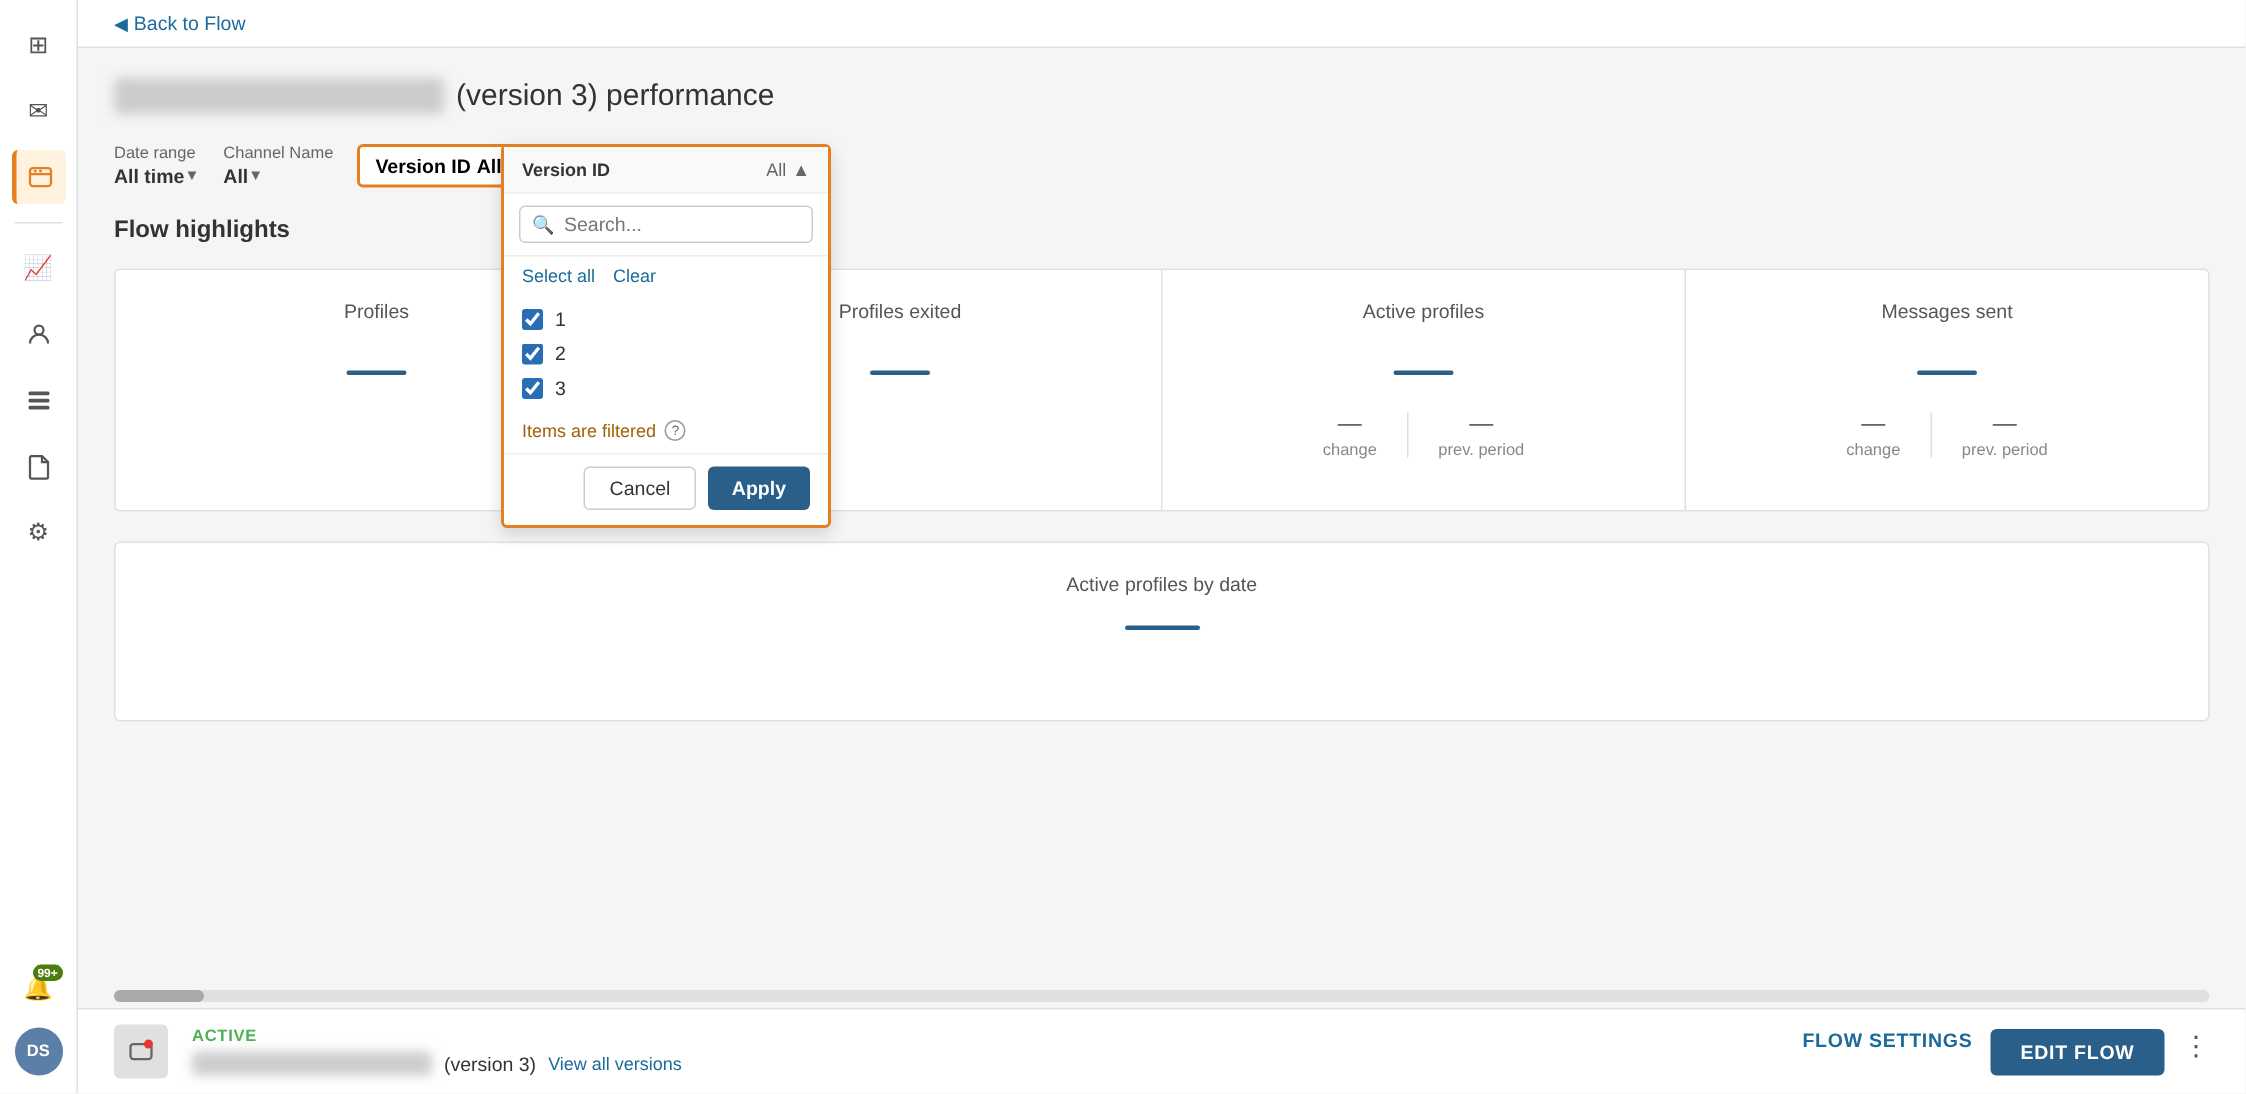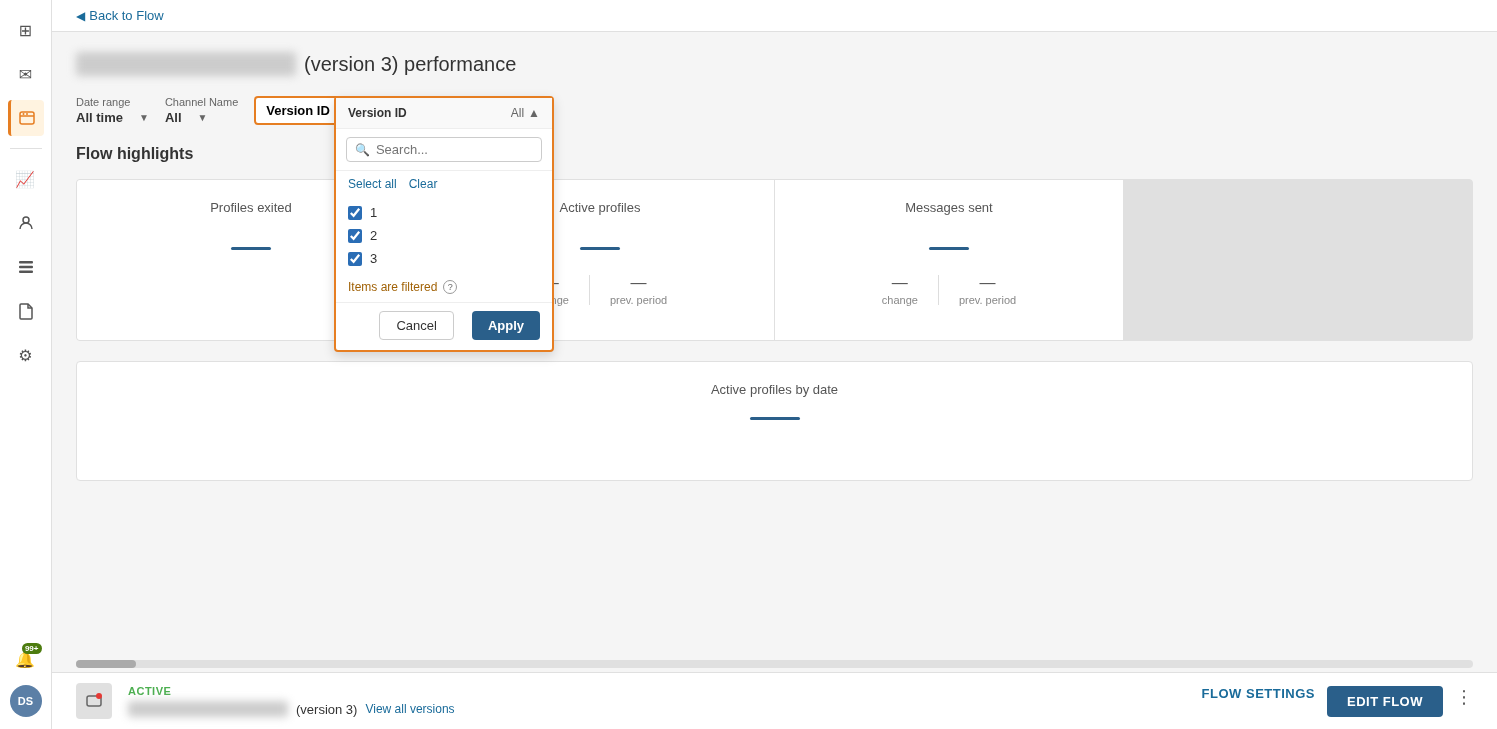--- a/index.html
+++ b/index.html
@@ -126,21 +126,21 @@
     }
     .filter-group { display: flex; flex-direction: column; gap: 2px; }
     .filter-label { font-size: 11px; color: #666; }
     .filter-select {
       font-size: 13px;
       color: #333;
       font-weight: 600;
       cursor: pointer;
       display: flex;
       align-items: center;
-      gap: 16px;
+      gap: 0;
       border: none;
       background: transparent;
     }
     .filter-select .chevron { font-size: 10px; color: #666; }
 
     .version-filter-btn {
       border: 2px solid #e67e22;
       border-radius: 4px;
       padding: 4px 10px;
       background: #fff;
@@ -258,21 +258,20 @@
     }
     .btn-apply {
       padding: 6px 16px;
       border: none;
       border-radius: 4px;
       background: #2a5f8a;
       color: #fff;
       font-size: 13px;
       font-weight: 600;
       cursor: pointer;
-      margin-left: 10px;
     }
 
     
     .section-title {
       font-size: 16px;
       font-weight: 600;
       color: #333;
       margin-bottom: 16px;
     }
 
@@ -559,20 +558,24 @@
         <div class="dropdown-footer">
           <button class="btn-cancel">Cancel</button>
           <button class="btn-apply">Apply</button>
         </div>
       </div>
     </div>
 
     <div class="section-title">Flow highlights</div>
     <div class="metric-cards">
 
+      <div class="metric-card">
+        <div class="metric-card-title">Profiles</div>
+        <div class="metric-dash"></div>
+      </div>
 
       <div class="metric-card">
         <div class="metric-card-title">Profiles exited</div>
         <div class="metric-dash"></div>
       </div>
 
       <div class="metric-card">
         <div class="metric-card-title">Active profiles</div>
         <div class="metric-dash"></div>
         <div class="metric-sub-row">

